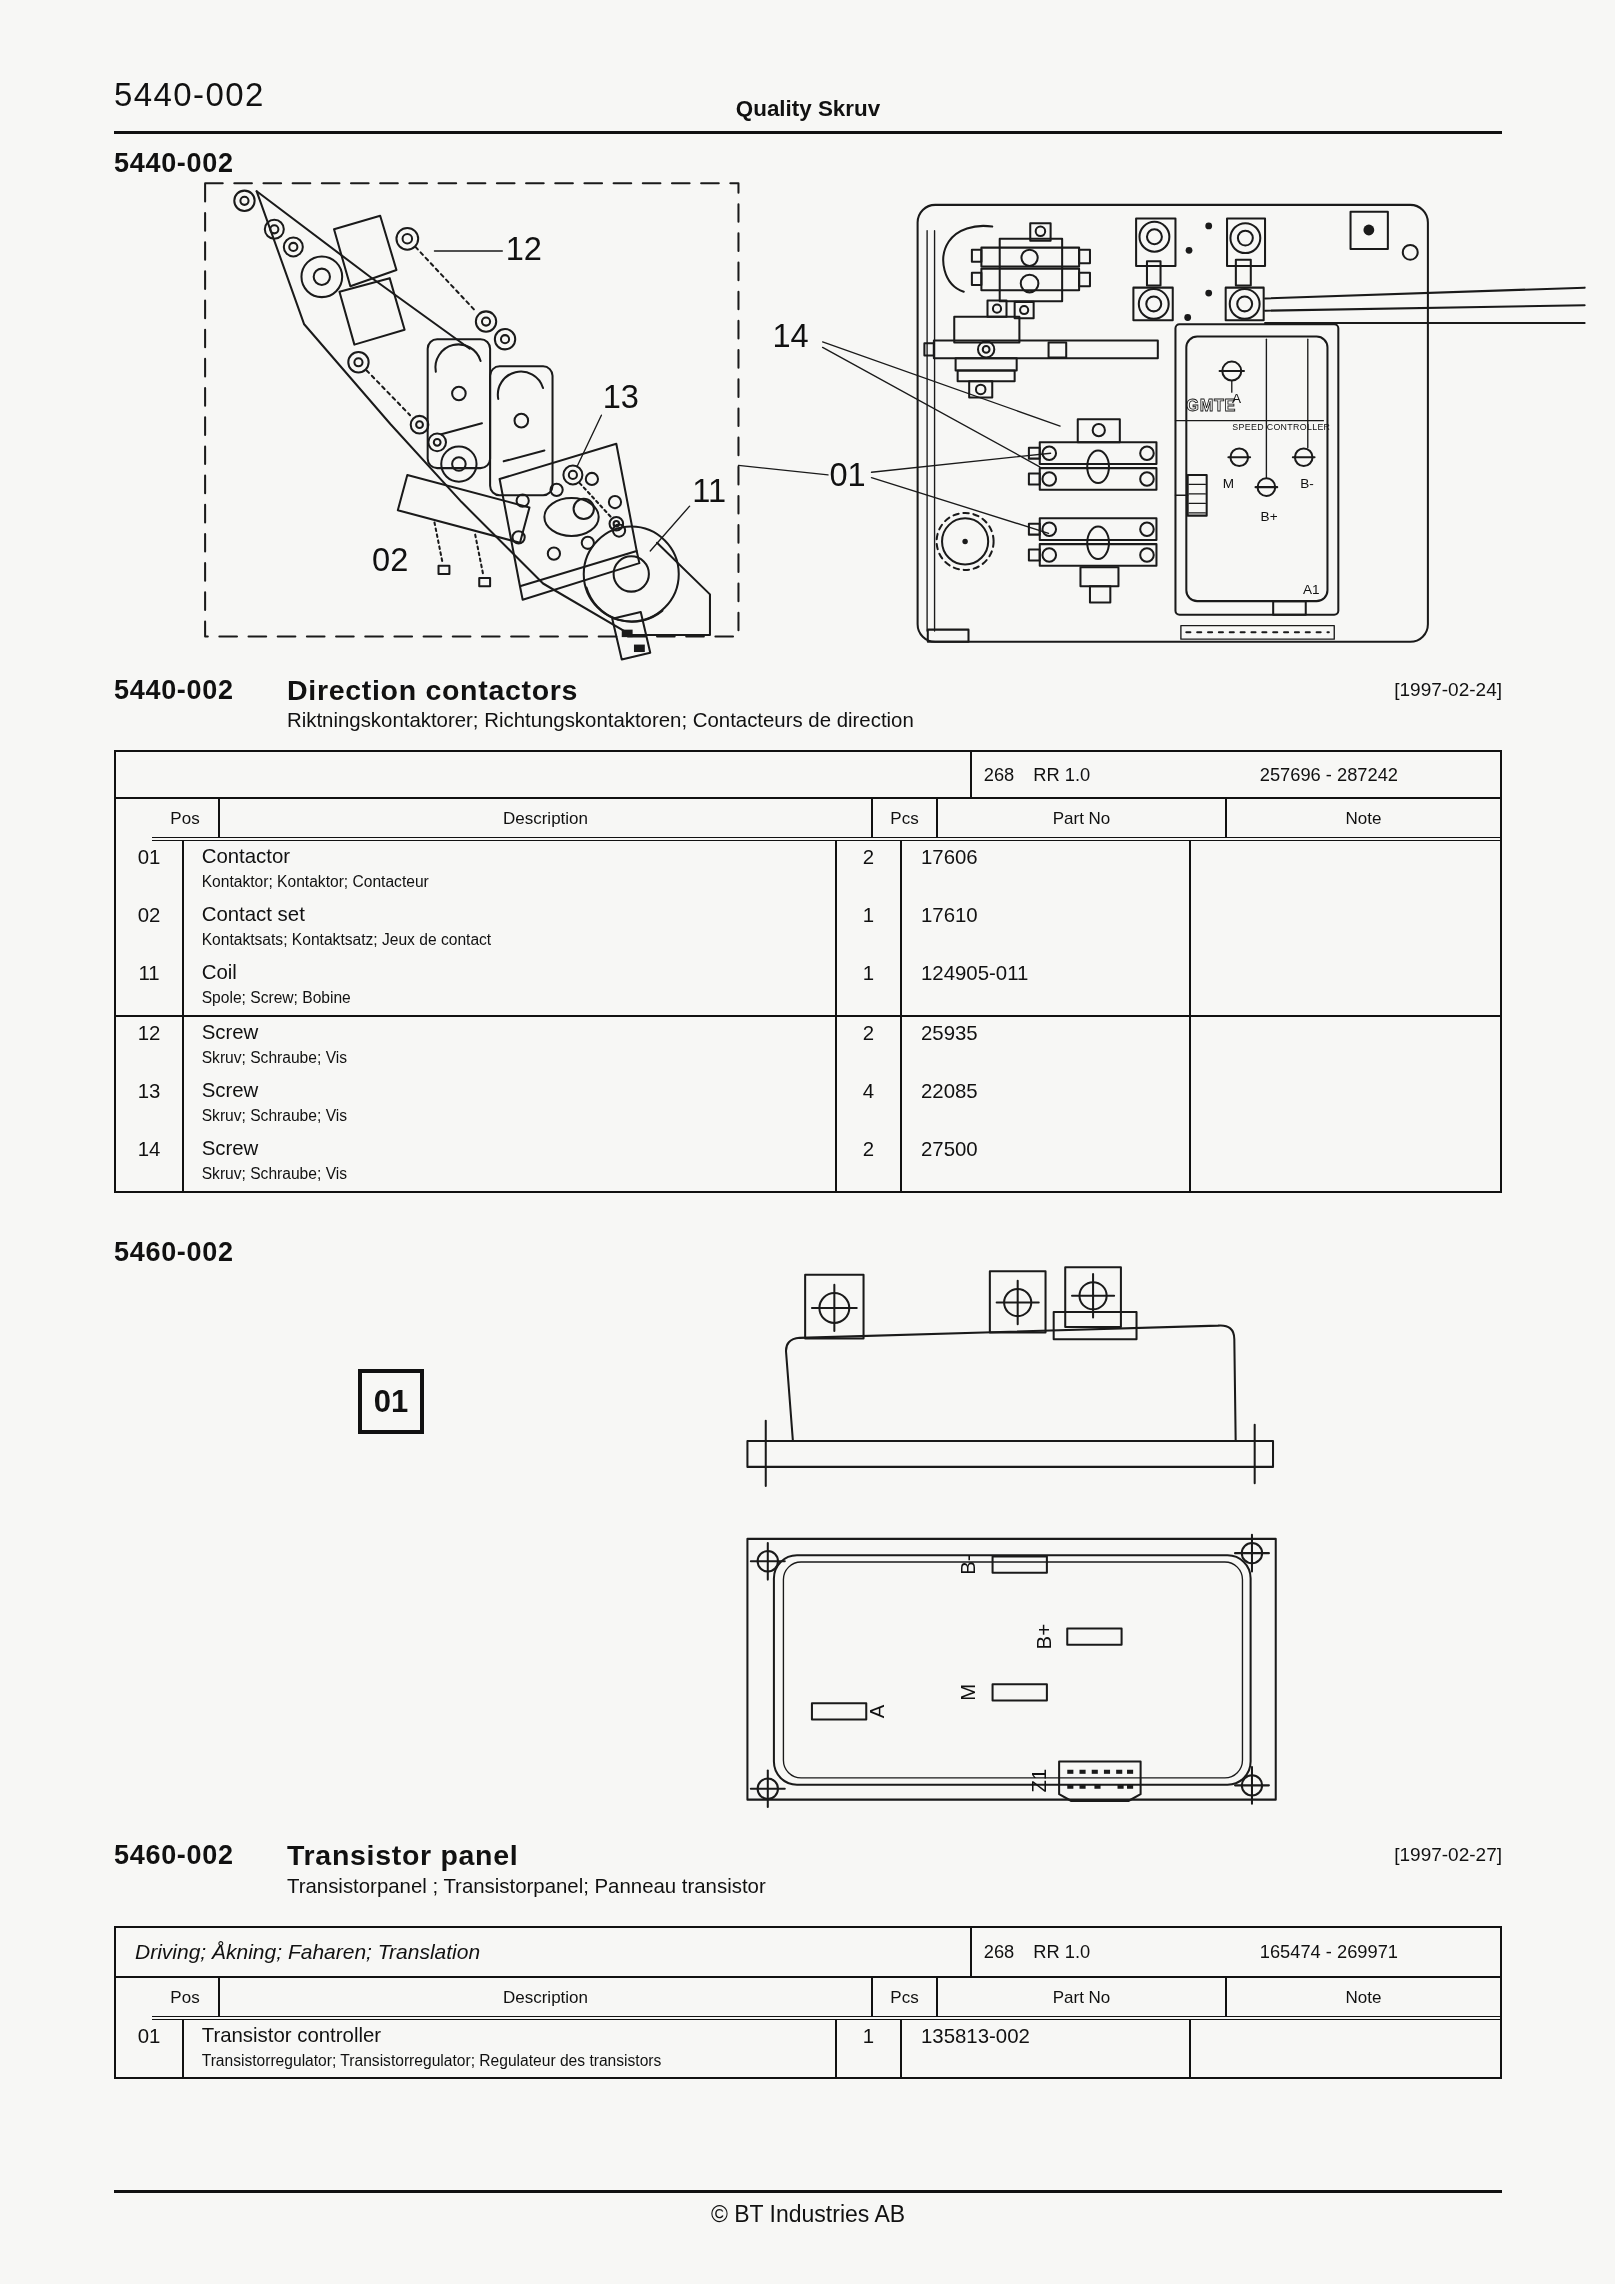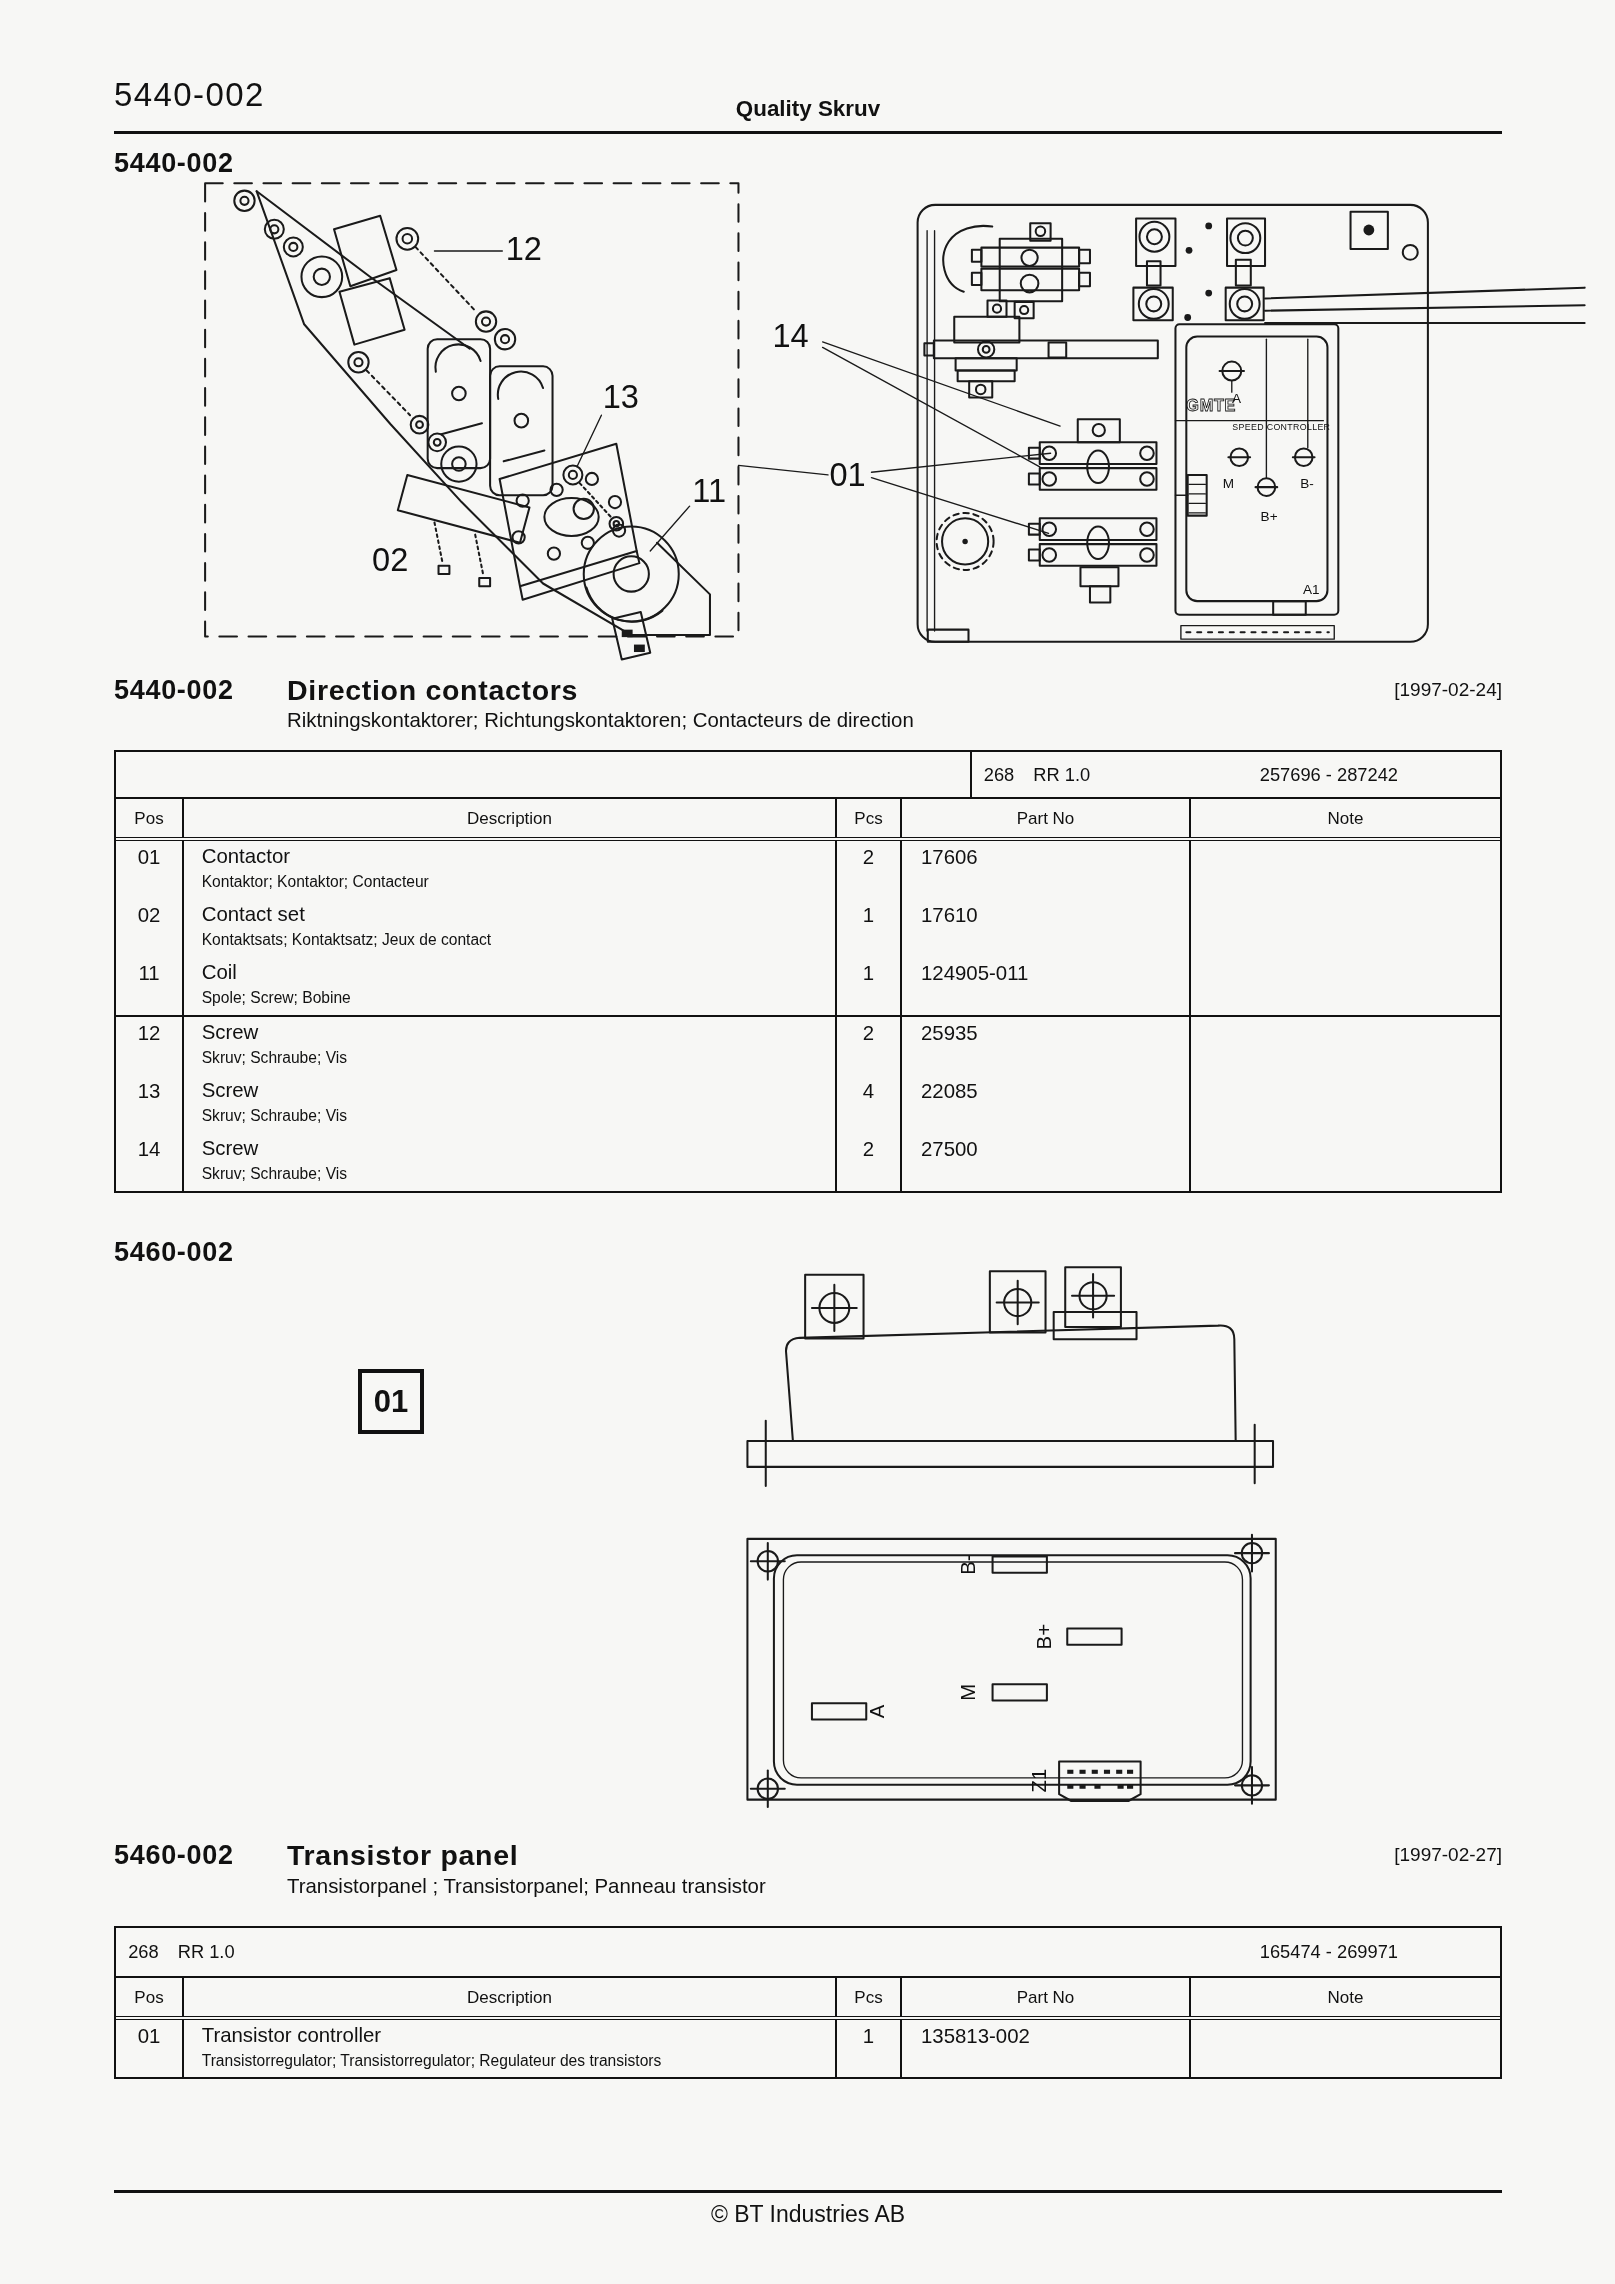--- a/index.html
+++ b/index.html
@@ -15,21 +15,21 @@
   .sec-sub{font-size:20.4px;}
   
   .ptable{border:2px solid #111;background:#f7f7f5;}
   .meta-row{display:flex;border-bottom:2.7px solid #111;align-items:stretch;}
   .meta-left{width:60.3%;border-right:2px solid #111;display:flex;align-items:center;
              padding-left:19px;font-size:21px;font-style:italic;}
   .meta-right{flex:1;display:flex;align-items:center;font-size:18.3px;
               padding-left:12.2px;padding-right:102px;justify-content:space-between;}
   .meta-pair{display:flex;gap:19px;}
   .head-row{display:grid;grid-template-columns:68px 653px 65px 289px 1fr;
-            border-bottom:4.1px double #111;}
+            border-bottom:4.1px double #111;margin-left:36px;}
   .head-row .cell{font-size:17px;text-align:center;padding:9.5px 0 8.1px 0;}
   .rowgrid{display:grid;grid-template-columns:68px 653px 65px 289px 1fr;}
   .cell{border-right:2px solid #111;}
   .cell:last-child{border-right:none;}
   .prow{height:58px;}
   .prow2{height:57px;}
   .c-pos{font-size:20.4px;text-align:center;padding-top:5.4px;}
   .c-desc{padding-left:17.7px;padding-top:4.1px;}
   .d-main{font-size:20.4px;}
   .d-sub{font-size:15.6px;margin-top:5.4px;}
@@ -465,20 +465,21 @@
     </g>
   </svg>
 
   <div class="abs h-code" style="left:114px;top:1840px;">5460-002</div>
   <div class="abs sec-title" style="left:287px;top:1839px;">Transistor panel</div>
   <div class="abs sec-date" style="right:114px;top:1844px;">[1997-02-27]</div>
   <div class="abs sec-sub" style="left:287px;top:1875px;">Transistorpanel ; Transistorpanel; Panneau transistor</div>
 
   <div class="abs ptable" style="left:114px;top:1926px;width:1384px;">
     <div class="meta-row" style="height:48px;">
+      <div class="meta-left">Driving; Åkning; Faharen; Translation</div>
       <div class="meta-right">
         <div class="meta-pair">
           <span>268</span>
           <span>RR 1.0</span>
         </div>
         <span>165474 - 269971</span>
       </div>
     </div>
     <div class="head-row">
       <div class="cell">Pos</div>

